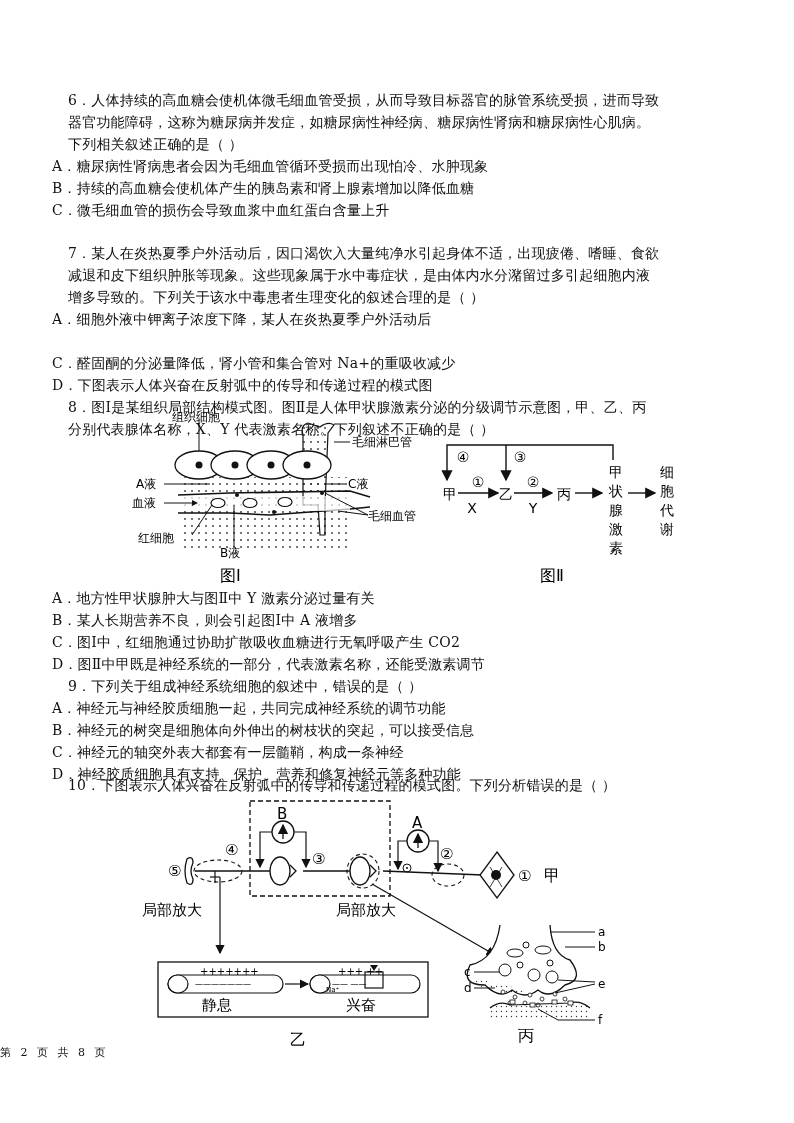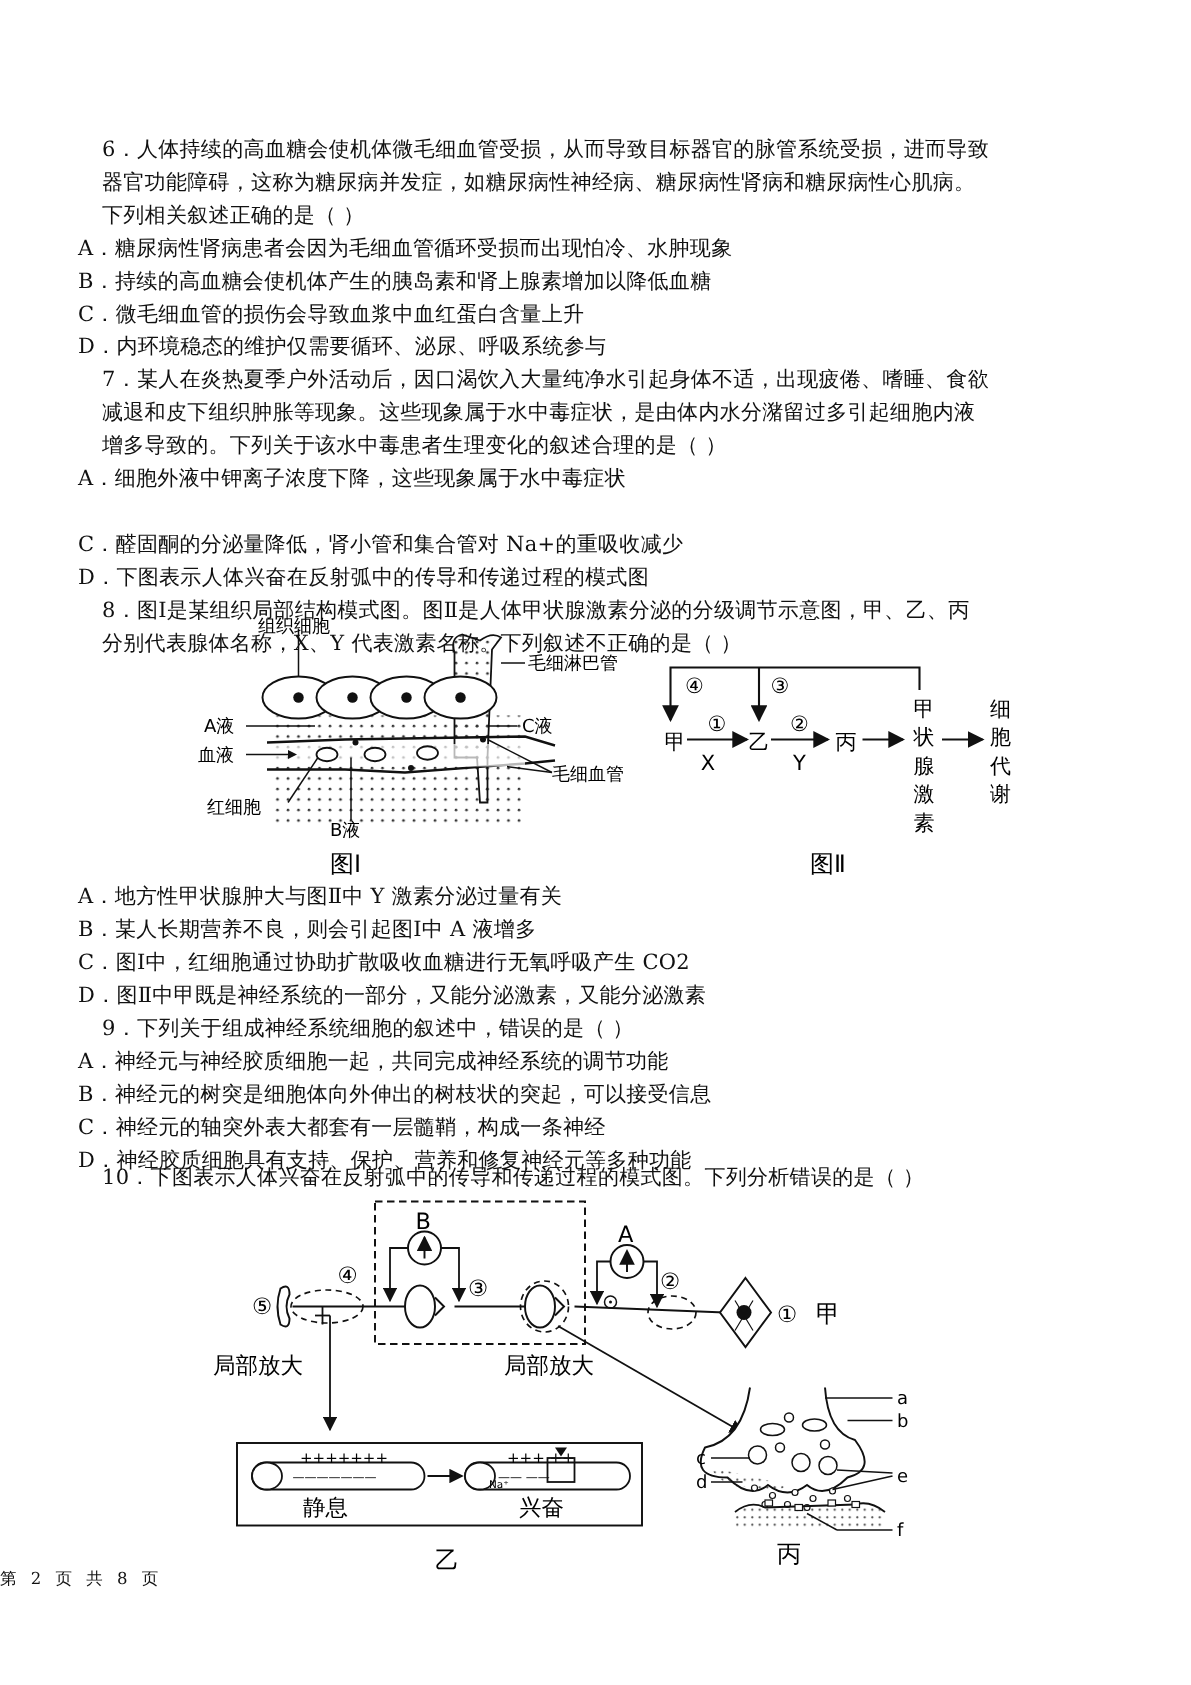--- a/index.html
+++ b/index.html
@@ -15,26 +15,25 @@
 <body>
 
 <div class="page">
 
   <div class="line" style="top:89px">6．人体持续的高血糖会使机体微毛细血管受损，从而导致目标器官的脉管系统受损，进而导致</div>
   <div class="line" style="top:111px">器官功能障碍，这称为糖尿病并发症，如糖尿病性神经病、糖尿病性肾病和糖尿病性心肌病。</div>
   <div class="line" style="top:133px">下列相关叙述正确的是（    ）</div>
   <div class="line opt" style="top:155px">A．糖尿病性肾病患者会因为毛细血管循环受损而出现怕冷、水肿现象</div>
   <div class="line opt" style="top:177px">B．持续的高血糖会使机体产生的胰岛素和肾上腺素增加以降低血糖</div>
   <div class="line opt" style="top:199px">C．微毛细血管的损伤会导致血浆中血红蛋白含量上升</div>
-  <div class="line opt" style="top:220px">D．内环境稳态的维护仅需要循环、泌尿、呼吸系统参与</div>
 
   <div class="line" style="top:242px">7．某人在炎热夏季户外活动后，因口渴饮入大量纯净水引起身体不适，出现疲倦、嗜睡、食欲</div>
   <div class="line" style="top:264px">减退和皮下组织肿胀等现象。这些现象属于水中毒症状，是由体内水分潴留过多引起细胞内液</div>
   <div class="line" style="top:286px">增多导致的。下列关于该水中毒患者生理变化的叙述合理的是（          ）</div>
-  <div class="line opt" style="top:308px">A．细胞外液中钾离子浓度下降，这些现象属于水中毒症状</div>
+  <div class="line opt" style="top:308px">A．细胞外液中钾离子浓度下降，某人在炎热夏季户外活动后</div>
   <div class="line opt" style="top:352px">C．醛固酮的分泌量降低，肾小管和集合管对 Na+的重吸收减少</div>
   <div class="line opt" style="top:374px">D．下图表示人体兴奋在反射弧中的传导和传递过程的模式图</div>
 
   <div class="line" style="top:396px">8．图Ⅰ是某组织局部结构模式图。图Ⅱ是人体甲状腺激素分泌的分级调节示意图，甲、乙、丙</div>
   <div class="line" style="top:418px">分别代表腺体名称，X、Y 代表激素名称。下列叙述不正确的是（        ）</div>
 
   <svg class="fig" style="left:120px;top:405px" width="300" height="180">
     <defs>
       <pattern id="dots" width="7" height="7" patternUnits="userSpaceOnUse">
         <circle cx="2" cy="2" r="0.9" fill="#333"></circle>
@@ -130,21 +129,21 @@
         <text x="247" y="91">胞</text>
         <text x="247" y="110">代</text>
         <text x="247" y="129">谢</text>
     </g>
     <text x="120" y="176" font-size="16">图Ⅱ</text>
   </svg>
 
   <div class="line opt" style="top:587px">A．地方性甲状腺肿大与图Ⅱ中 Y 激素分泌过量有关</div>
   <div class="line opt" style="top:609px">B．某人长期营养不良，则会引起图Ⅰ中 A 液增多</div>
   <div class="line opt" style="top:631px">C．图Ⅰ中，红细胞通过协助扩散吸收血糖进行无氧呼吸产生 CO2</div>
-  <div class="line opt" style="top:653px">D．图Ⅱ中甲既是神经系统的一部分，又能分泌激素，又能分泌激素</div>
+  <div class="line opt" style="top:653px">D．图Ⅱ中甲既是神经系统的一部分，代表激素名称，还能受激素调节</div>
 
   <div class="line" style="top:675px">9．下列关于组成神经系统细胞的叙述中，错误的是（          ）</div>
   <div class="line opt" style="top:697px">A．神经元与神经胶质细胞一起，共同完成神经系统的调节功能</div>
   <div class="line opt" style="top:719px">B．神经元的树突是细胞体向外伸出的树枝状的突起，可以接受信息</div>
   <div class="line opt" style="top:741px">C．神经元的轴突外表大都套有一层髓鞘，构成一条神经</div>
   <div class="line opt" style="top:763px">D．神经胶质细胞具有支持、保护、营养和修复神经元等多种功能</div>
 
   <div class="line" style="top:773px;top:774px">10．下图表示人体兴奋在反射弧中的传导和传递过程的模式图。下列分析错误的是（          ）</div>
 
   <svg class="fig" style="left:140px;top:795px" width="560" height="270">

